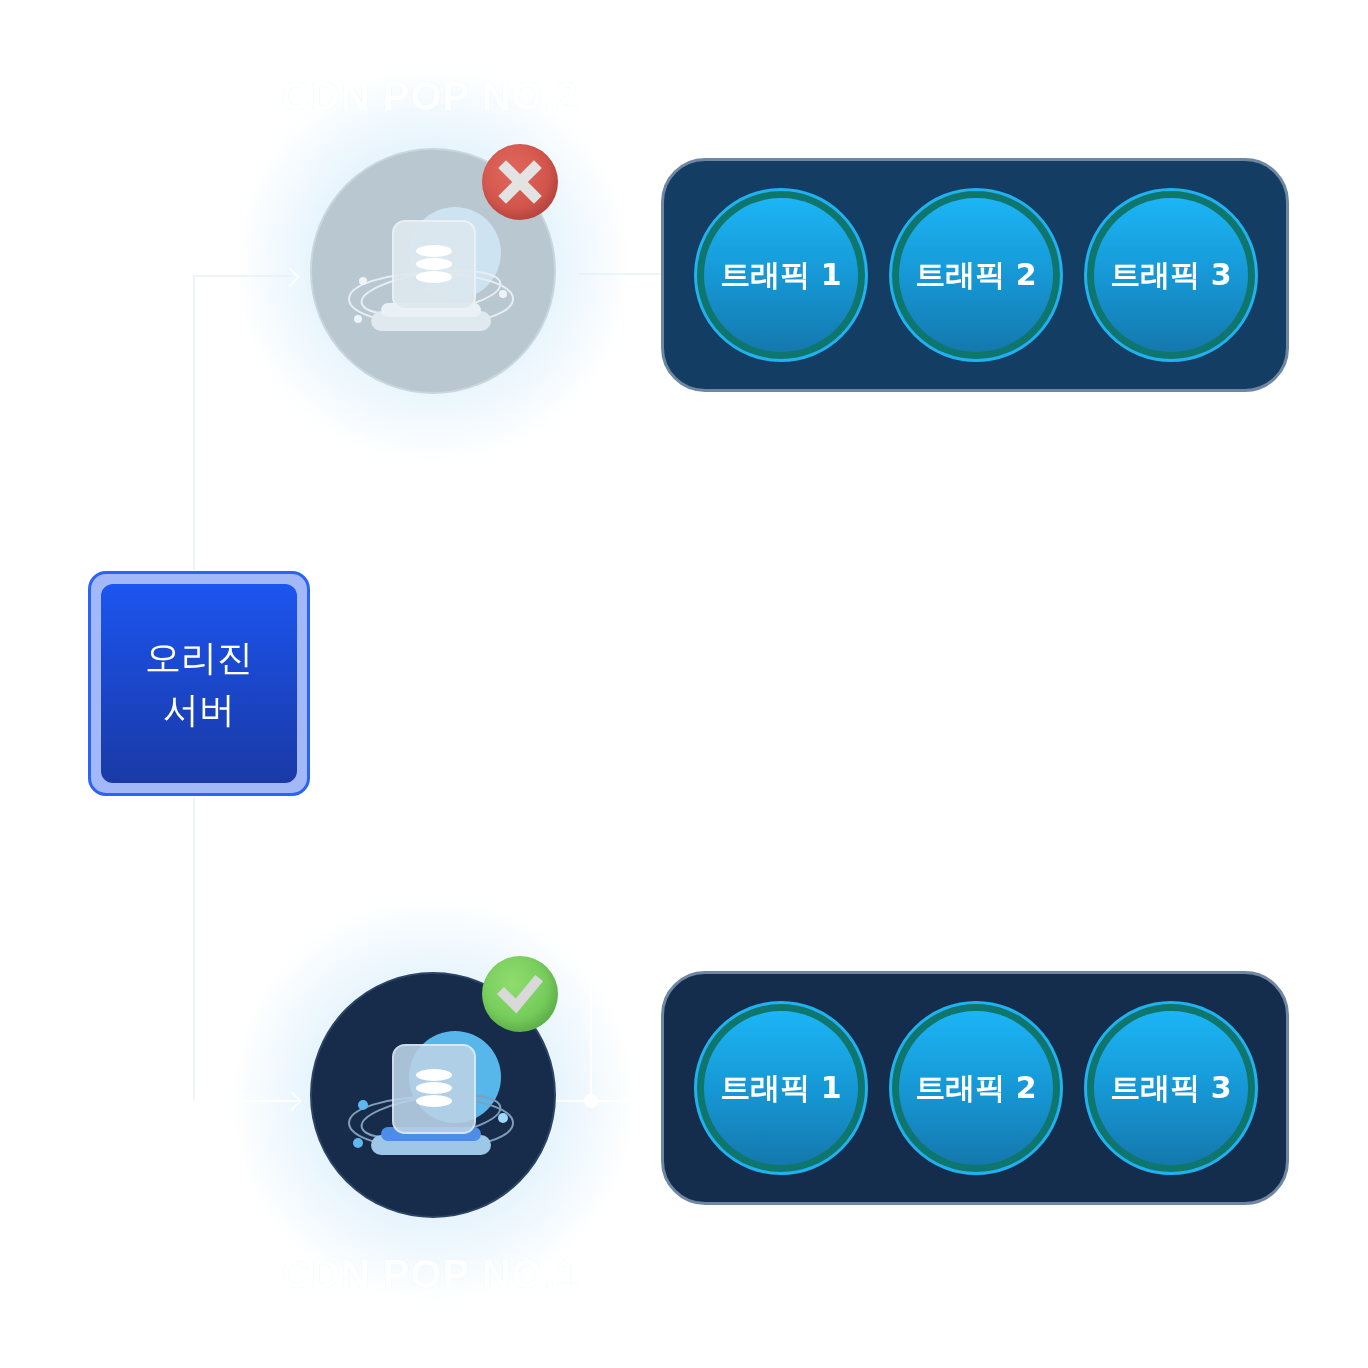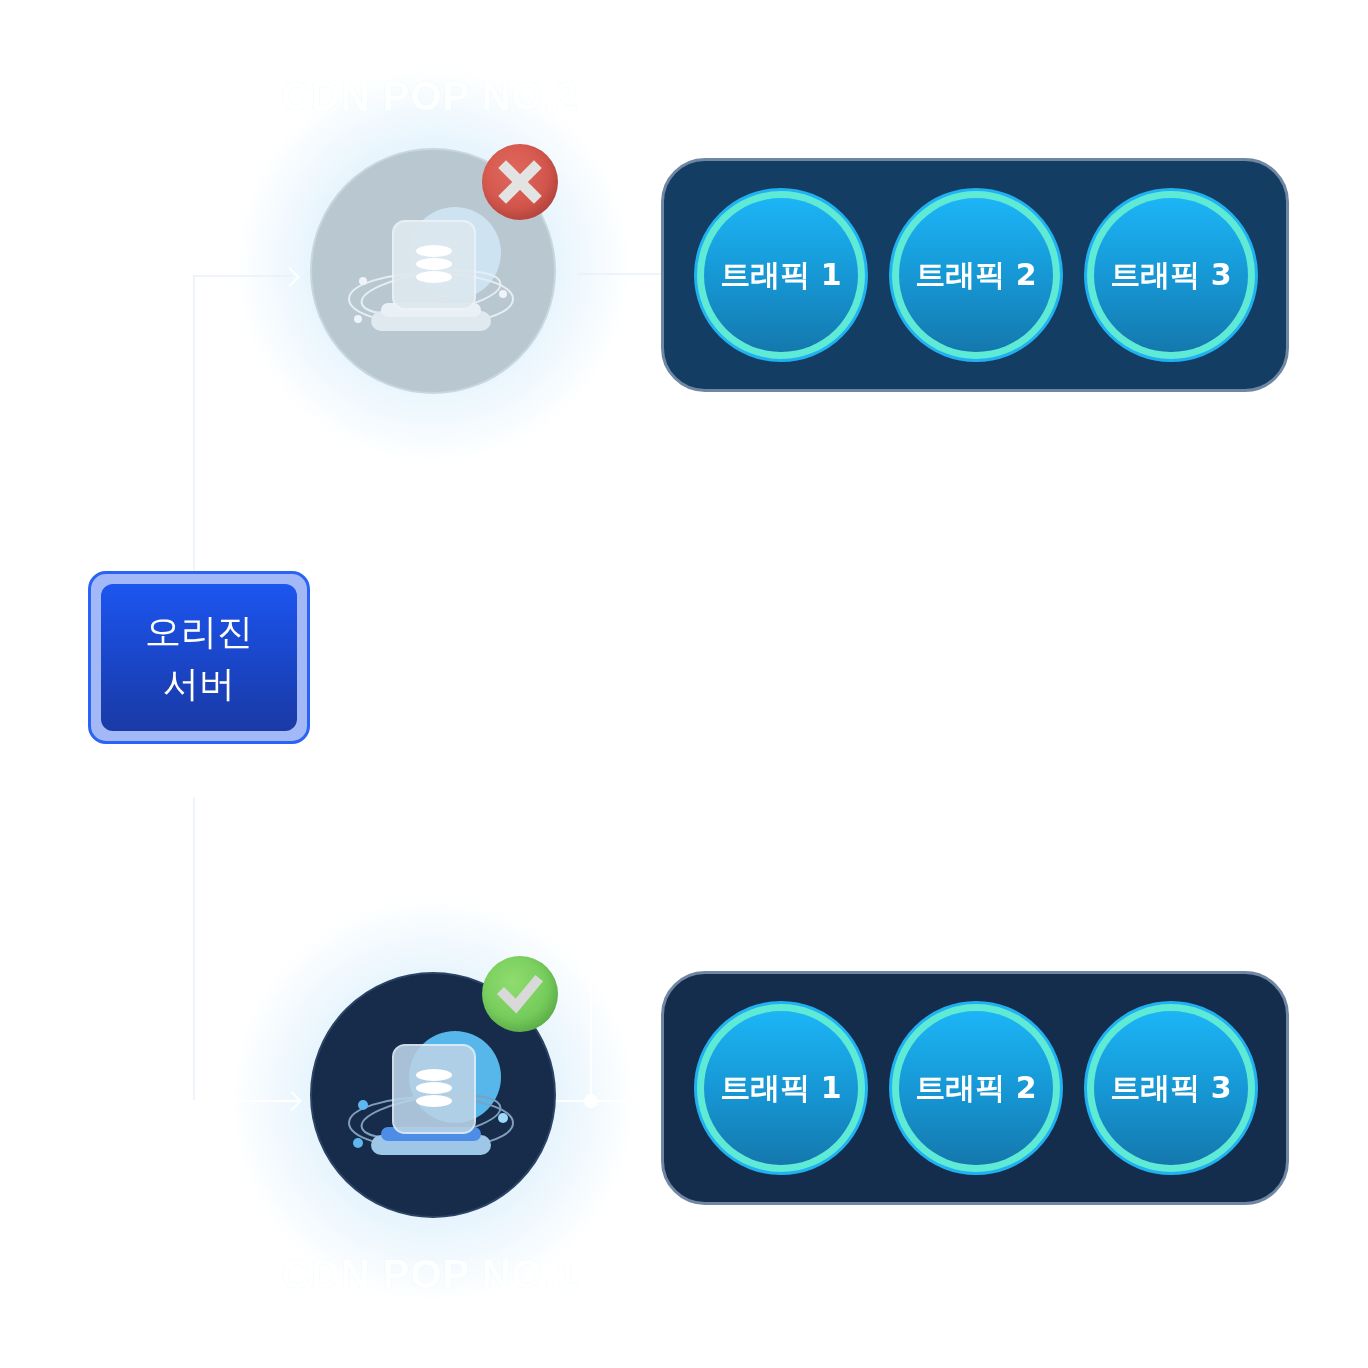--- a/index.html
+++ b/index.html
@@ -46,21 +46,21 @@
   .status-badge {
     position: absolute; width: 76px; height: 76px; border-radius: 50%;
     display: flex; align-items: center; justify-content: center;
     box-shadow: inset -4px -6px 10px rgba(0,0,0,0.12);
   }
   .status-badge.fail { background: radial-gradient(circle at 40% 35%, #e0675c, #c8473f); }
   .status-badge.ok { background: radial-gradient(circle at 40% 35%, #8fdc6f, #5fbf4a); }
 
   
   .origin {
-    position: absolute; left: 88px; top: 571px; width: 222px; height: 173px;
+    position: absolute; left: 88px; top: 571px; width: 222px; height: 225px;
     box-sizing: border-box; border-radius: 18px;
     background: #a3b9f7; border: 3px solid #2a63f5;
     padding: 10px;
   }
   .origin-inner {
     width: 100%; height: 100%; border-radius: 12px;
     background: linear-gradient(180deg, #1c55f0 0%, #1a45c6 55%, #1a3aa6 100%);
     display: flex; flex-direction: column; align-items: center; justify-content: center;
     color: #ffffff; font-size: 36px; line-height: 52px; font-weight: 500;
   }
@@ -71,21 +71,21 @@
     box-sizing: border-box; border-radius: 44px;
     border: 3px solid #6f87a2;
     display: flex; align-items: center; justify-content: space-between;
     padding: 0 28px 0 30px;
   }
   .panel.top { top: 158px; background: #143d63; }
   .panel.bottom { top: 971px; background: #152d4d; }
   .bubble {
     width: 174px; height: 174px; border-radius: 50%; box-sizing: border-box;
     border: 3px solid #20b1f3;
-    background: #5eead4;
+    background: #0f766e;
     padding: 7px;
   }
   .bubble-inner {
     width: 100%; height: 100%; border-radius: 50%;
     background: linear-gradient(180deg, #1cb5f6 0%, #1695d2 55%, #1478ad 100%);
     display: flex; align-items: center; justify-content: center;
     color: #ffffff; font-size: 30px; font-weight: 600;
   }
 </style>
 </head>

